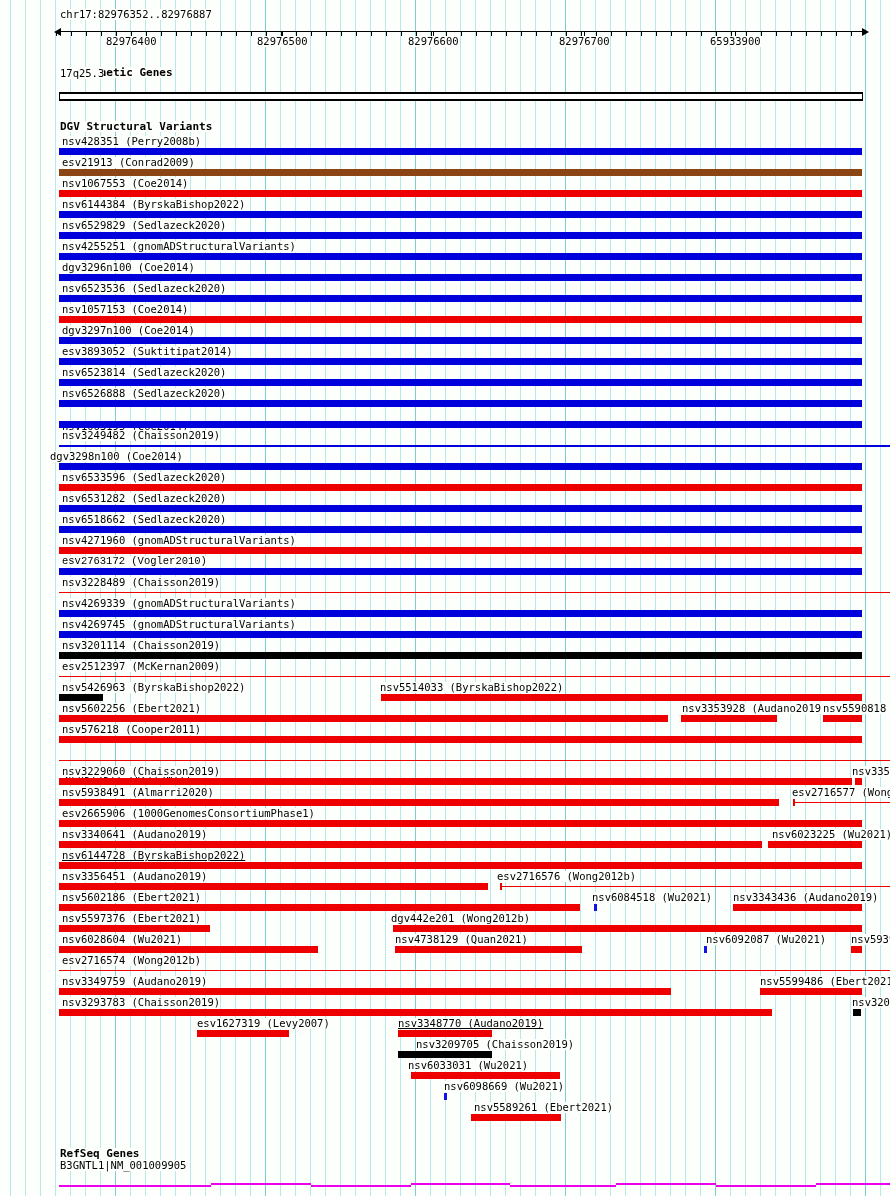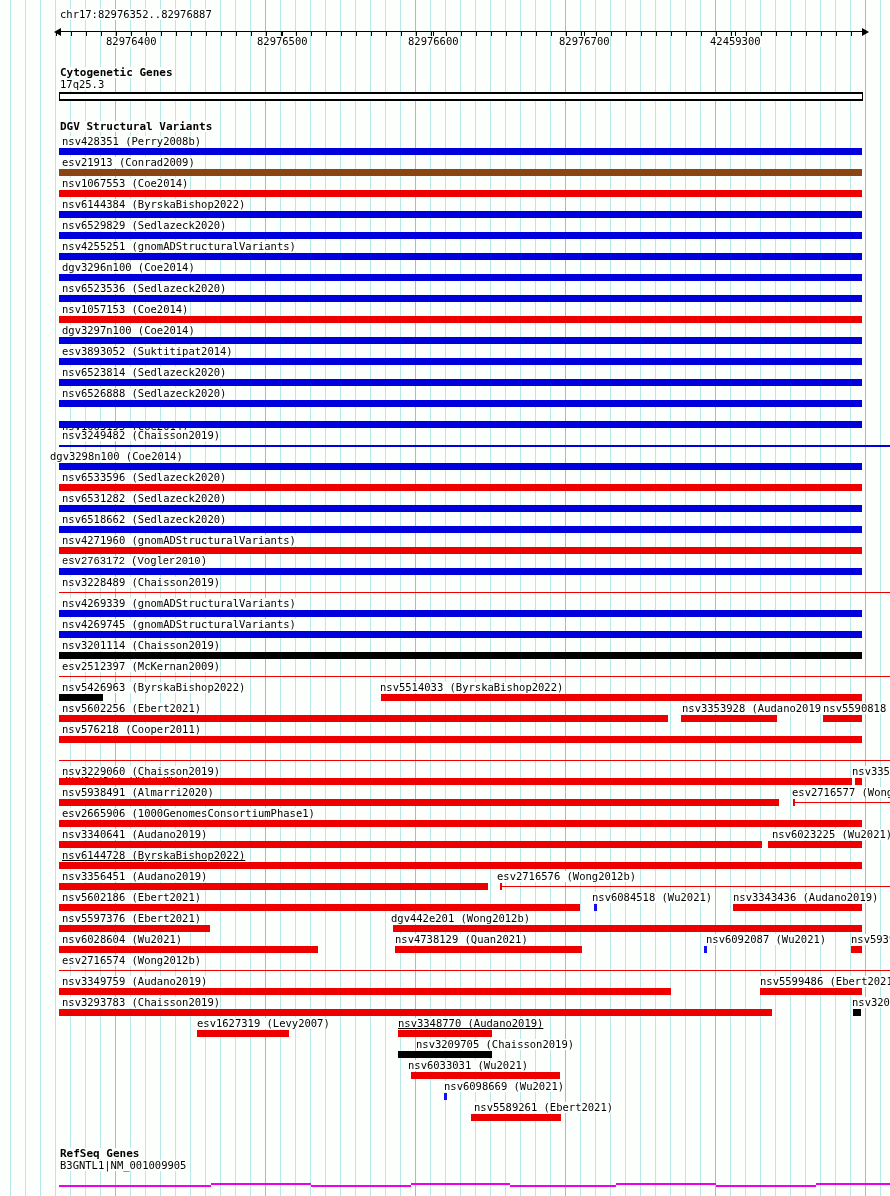--- a/index.html
+++ b/index.html
@@ -149,25 +149,25 @@
       <div class="rtick" style="left: 851px; top: 31px; height: 5px;"></div>
       <div class="rtick" style="left: 131px; top: 31px; height: 9px;"></div>
       <div class="txt" style="left: 106px; top: 36px;">82976400</div>
       <div class="rtick" style="left: 282px; top: 31px; height: 9px;"></div>
       <div class="txt" style="left: 257px; top: 36px;">82976500</div>
       <div class="rtick" style="left: 433px; top: 31px; height: 9px;"></div>
       <div class="txt" style="left: 408px; top: 36px;">82976600</div>
       <div class="rtick" style="left: 584px; top: 31px; height: 9px;"></div>
       <div class="txt" style="left: 559px; top: 36px;">82976700</div>
       <div class="rtick" style="left: 735px; top: 31px; height: 9px;"></div>
-      <div class="txt" style="left: 710px; top: 36px;">42459300</div>
+      <div class="txt" style="left: 710px; top: 36px;">65933900</div>
     </div>
 
   <div class="txt bold" style="left:60px;top:67px;">Cytogenetic Genes</div>
-  <div class="txt" style="left:60px;top:79px;">17q25.3</div>
+  <div class="txt" style="left:60px;top:68px;">17q25.3</div>
   <div class="bandrect" style="left:59px;top:92px;width:804px;height:9px;"></div>
 
   <div class="txt bold" style="left:60px;top:121px;">DGV Structural Variants</div>
   <div id="rows">
       <div class="txt" style="left: 62px; top: 136px;">nsv428351 (Perry2008b)</div>
       <div class="bar" style="left: 59px; top: 148px; width: 803px; background: rgb(0, 0, 221);"></div>
       <div class="txt" style="left: 62px; top: 157px;">esv21913 (Conrad2009)</div>
       <div class="bar" style="left: 59px; top: 169px; width: 803px; background: rgb(139, 69, 19);"></div>
       <div class="txt" style="left: 62px; top: 178px;">nsv1067553 (Coe2014)</div>
       <div class="bar" style="left: 59px; top: 190px; width: 803px; background: rgb(238, 0, 0);"></div>

